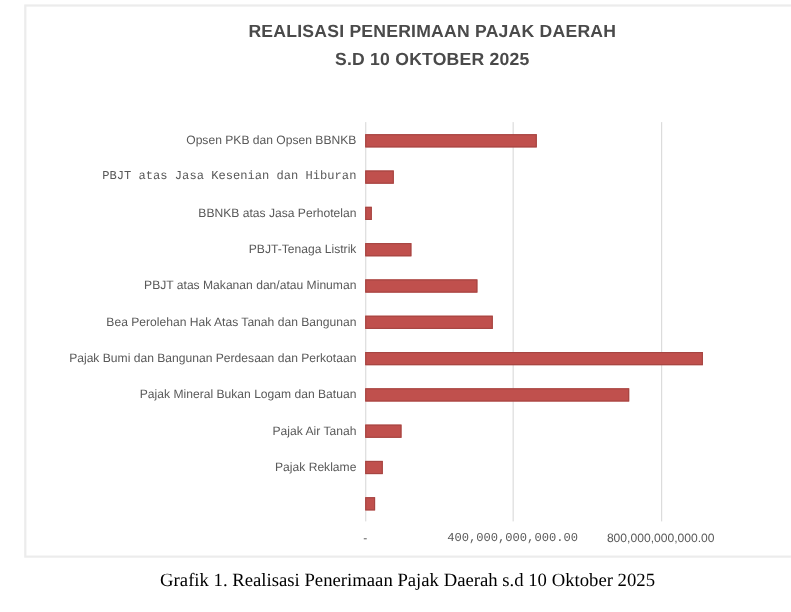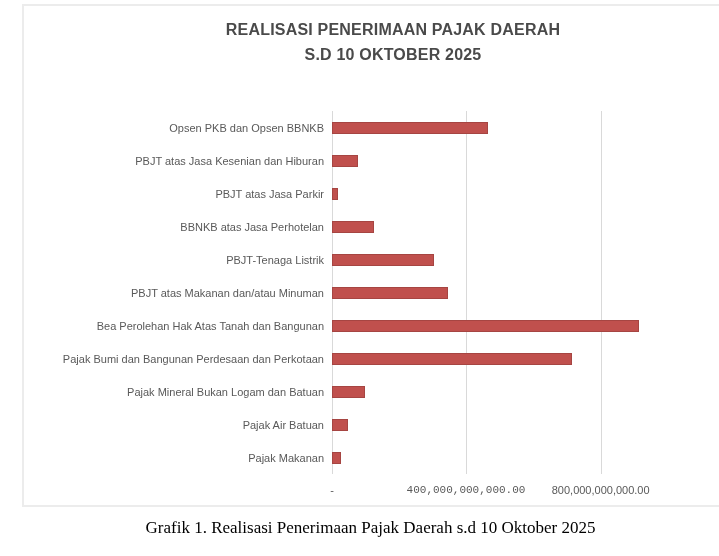--- a/index.html
+++ b/index.html
@@ -104,30 +104,29 @@
 <body>
 
 <div class="chart-frame">
   <div class="chart-title">
     <div>REALISASI PENERIMAAN PAJAK DAERAH</div>
     <div>S.D 10 OKTOBER 2025</div>
   </div>
 
   <div class="category-labels">
       <div class="cat-label" style="color: rgb(89, 89, 89);">Opsen PKB dan Opsen BBNKB</div>
-      <div class="cat-label" style="color: rgb(89, 89, 89);">PBJT atas Jasa Kesenian dan Hiburan</div>
-      <div class="cat-label" style="color: rgb(89, 89, 89);">PBJT atas Jasa Parkir</div>
+      <div class="cat-label" style="color: rgb(89, 89, 89); font-family: Liberation Mono, monospace;">PBJT atas Jasa Kesenian dan Hiburan</div>
       <div class="cat-label" style="color: rgb(89, 89, 89);">BBNKB atas Jasa Perhotelan</div>
       <div class="cat-label" style="color: rgb(89, 89, 89);">PBJT-Tenaga Listrik</div>
       <div class="cat-label" style="color: rgb(89, 89, 89);">PBJT atas Makanan dan/atau Minuman</div>
       <div class="cat-label" style="color: rgb(89, 89, 89);">Bea Perolehan Hak Atas Tanah dan Bangunan</div>
       <div class="cat-label" style="color: rgb(89, 89, 89); margin-left: 20px;">Pajak Bumi dan Bangunan Perdesaan dan Perkotaan</div>
       <div class="cat-label" style="color: rgb(89, 89, 89);">Pajak Mineral Bukan Logam dan Batuan</div>
-      <div class="cat-label" style="color: rgb(89, 89, 89);">Pajak Air Batuan</div>
-      <div class="cat-label" style="color: rgb(89, 89, 89);">Pajak Makanan</div>
+      <div class="cat-label" style="color: rgb(89, 89, 89);">Pajak Air Tanah</div>
+      <div class="cat-label" style="color: rgb(89, 89, 89);">Pajak Reklame</div>
     </div>
 
   <div class="plot-area">
       <div class="gridline" style="left: 0px;"></div>
       <div class="gridline" style="left: 134.333px;"></div>
       <div class="gridline" style="left: 268.667px;"></div>
       <div class="bar-row">
         <div class="bar" style="width: 156.162px; background: rgb(192, 80, 77); border: 1px solid rgb(166, 69, 66);"></div>
       </div>
       <div class="bar-row">

